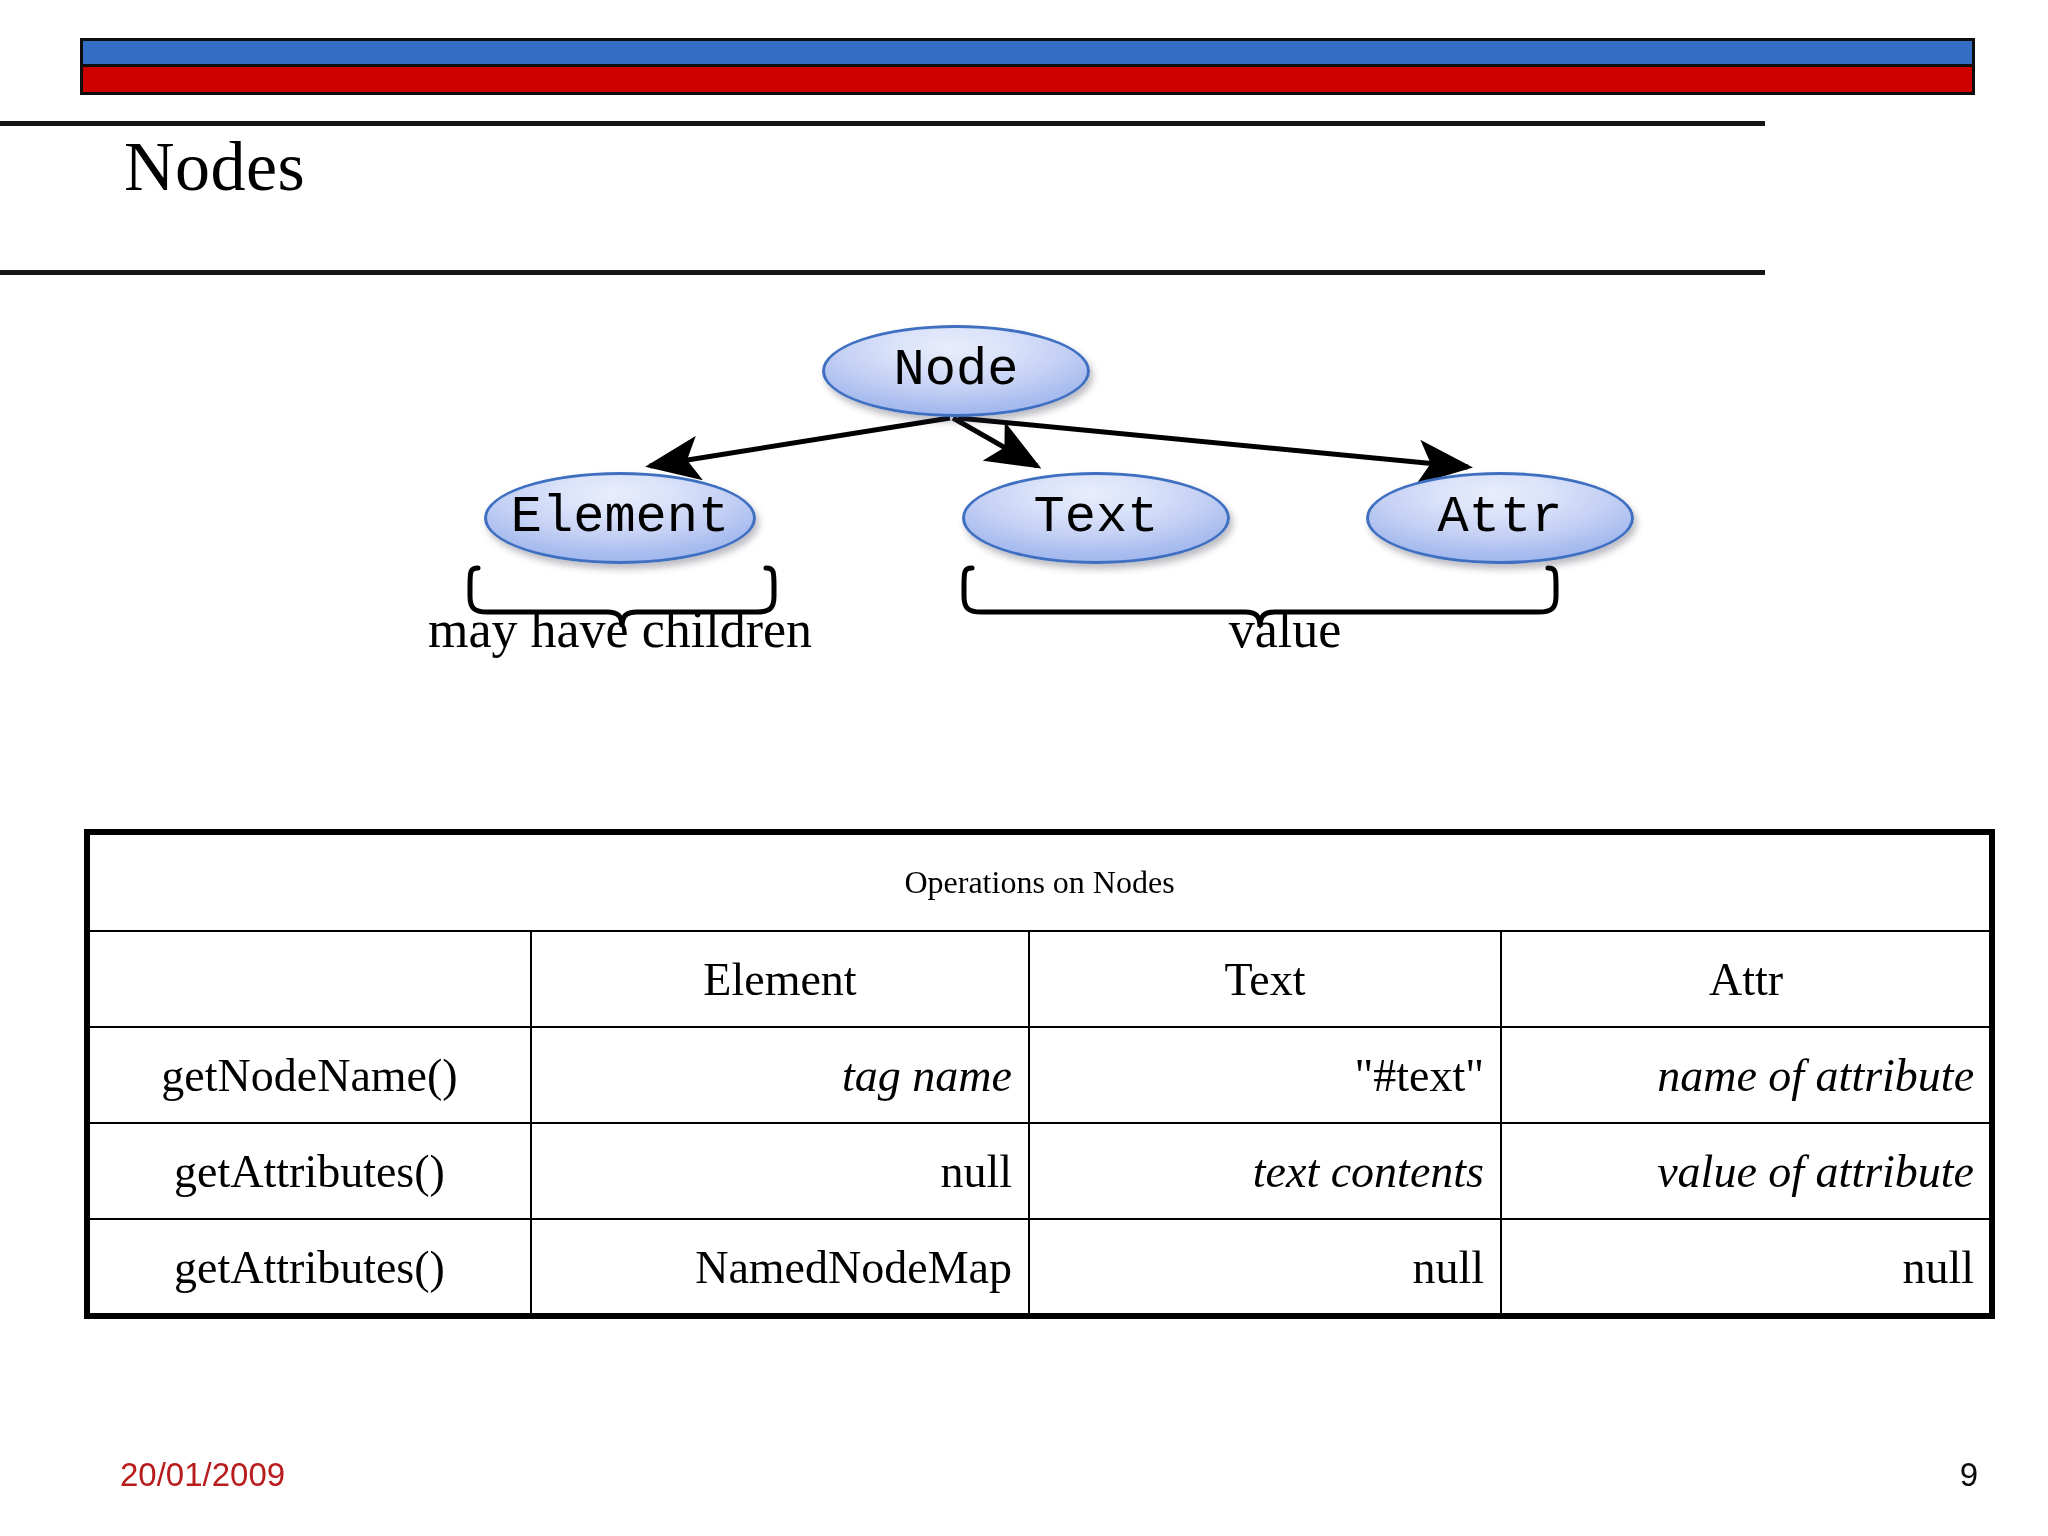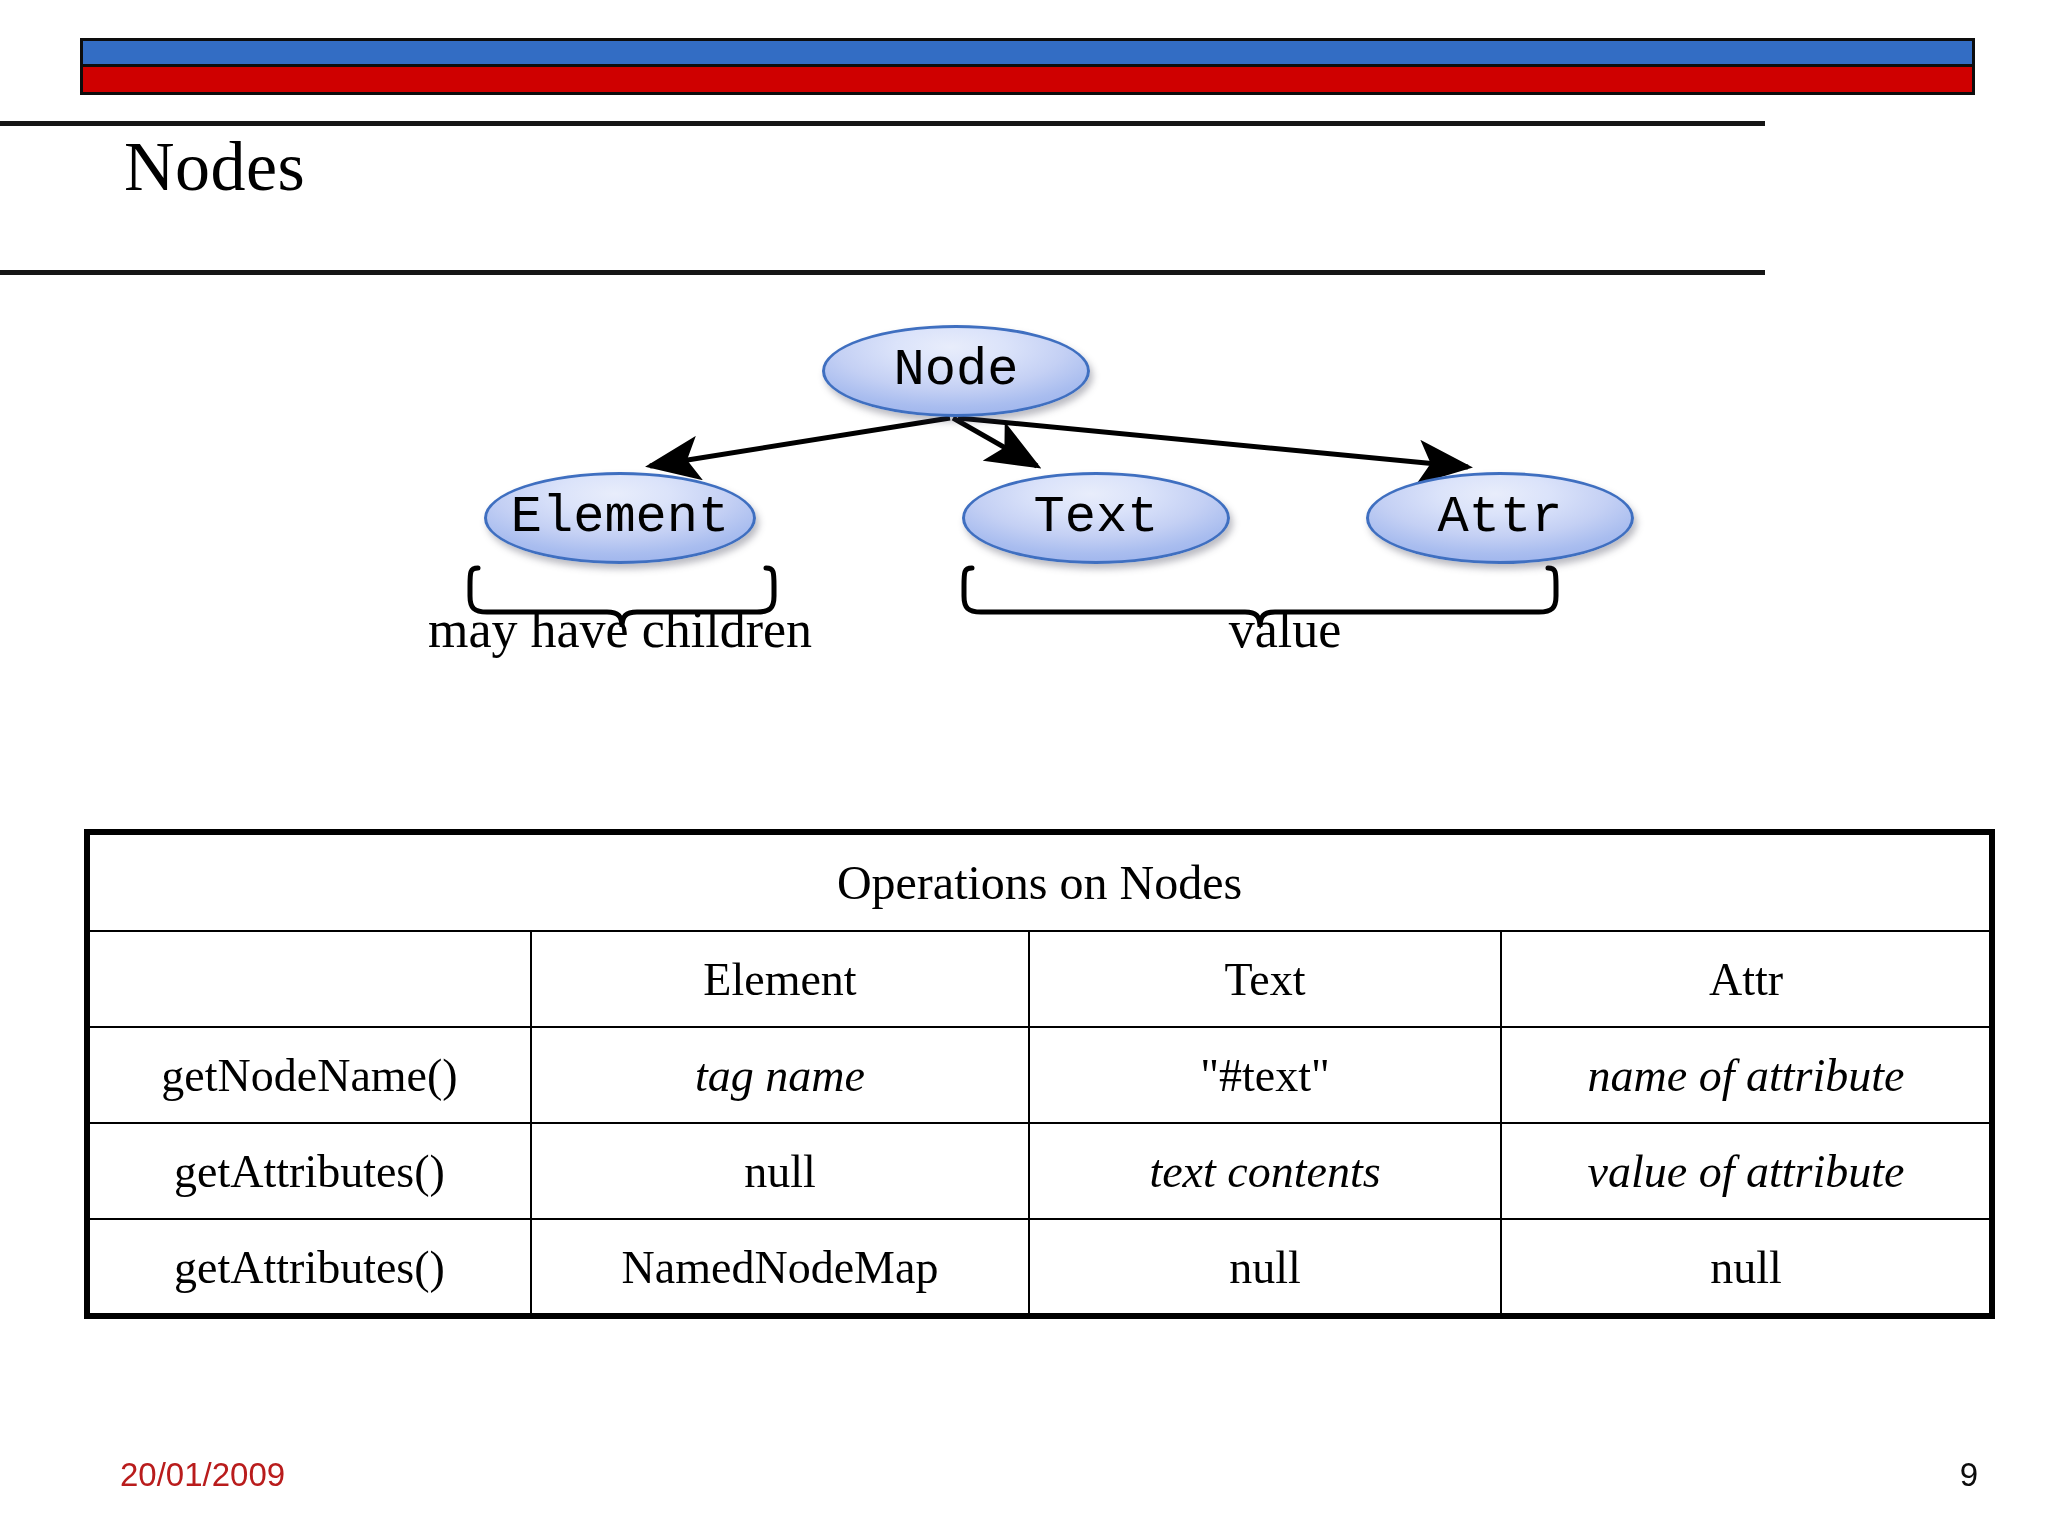--- a/index.html
+++ b/index.html
@@ -142,32 +142,32 @@
     font-family: "Liberation Serif", serif;
     font-size: 46px;
     font-weight: normal;
     padding: 10px 16px;
     vertical-align: middle;
     box-sizing: border-box;
   }
   #ops-table .tbl-caption-cell {
     text-align: center;
     height: 98px;
-    font-size: 48px;
+    font-size: 32px;
   }
   #ops-table .col-head {
     text-align: center;
     height: 96px;
   }
   #ops-table td.cell-row-label {
     text-align: center;
     height: 96px;
   }
   #ops-table td.cell-body {
-    text-align: center;
+    text-align: right;
   }
   #ops-table .italic { font-style: italic; }
   
   #ops-table {
     outline: 6px solid #000000;
     outline-offset: -3px;
   }
   .c0 { width: 443px; }
   .c1 { width: 498px; }
   .c2 { width: 472px; }

